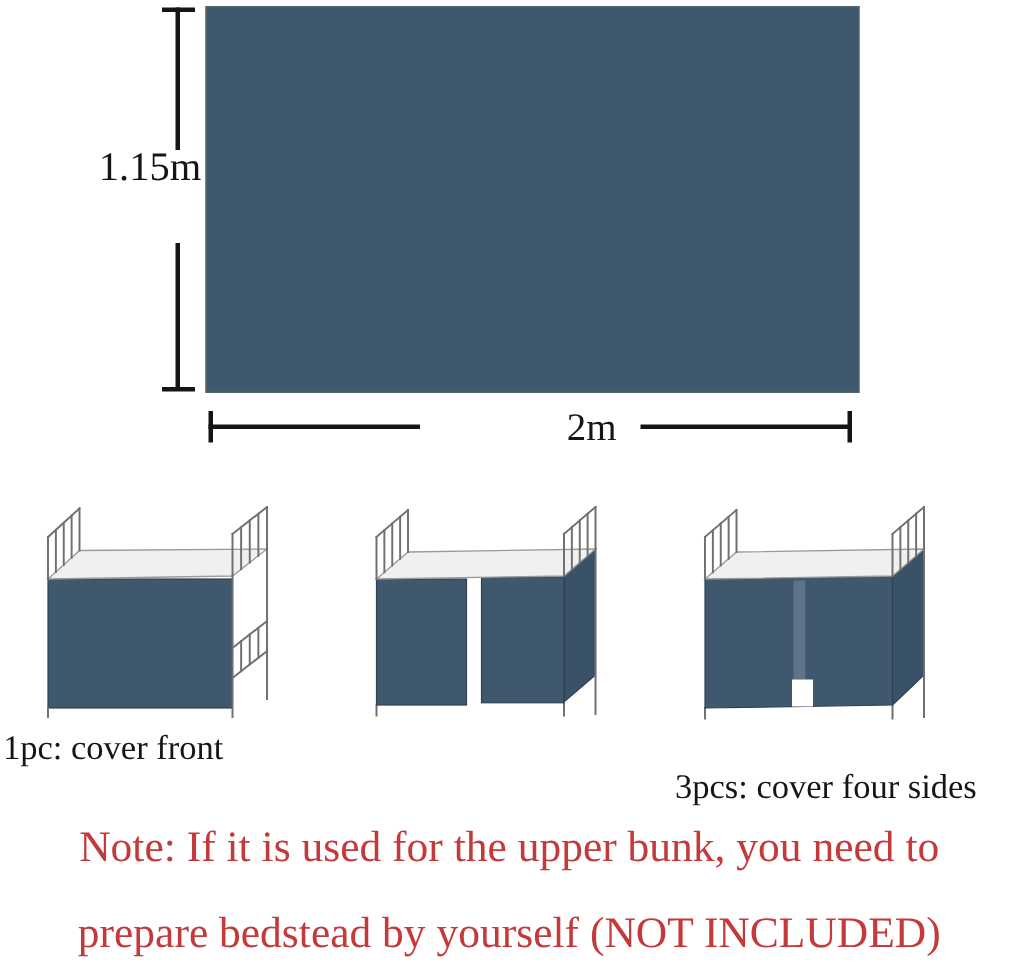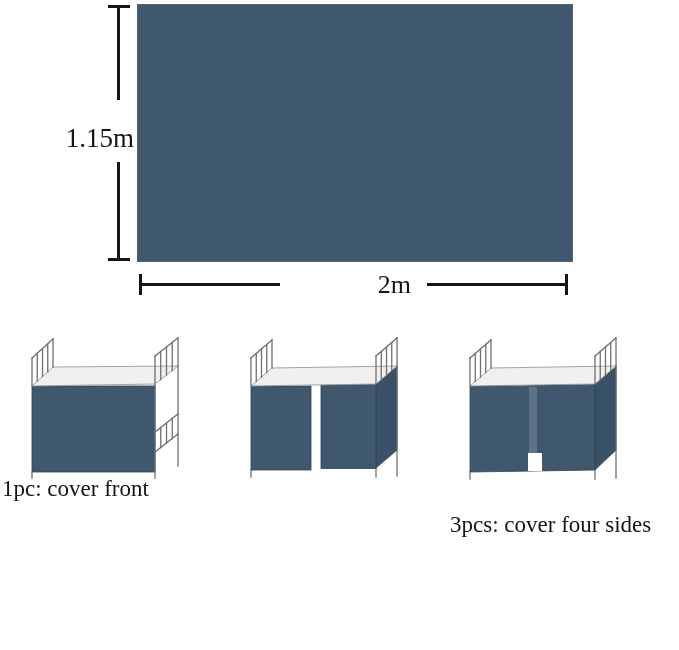--- a/index.html
+++ b/index.html
@@ -17,21 +17,21 @@
     background:var(--color-curtain,#3f586e);
     border:1px solid var(--color-curtain_edge,#51636f);
     box-sizing:border-box;
   }
   .dim{position:absolute;background:var(--color-ink,#151515);}
   .vcap-top   {left:108px;top:5px;  width:22px;height:3px;}
   .vseg-upper {left:117px;top:5px;  width:3px; height:95px;}
   .vseg-lower {left:117px;top:162px;width:3px; height:98px;}
   .vcap-bottom{left:108px;top:258px;width:22px;height:3px;}
   .height-label{
-    position:absolute;left:58px;top:122px;width:84px;
+    position:absolute;left:58px;top:95px;width:84px;
     text-align:center;font-size:27px;line-height:32px;white-space:nowrap;
   }
   .hcap-left {left:139px;top:274px;width:3px;height:21px;}
   .hseg-left {left:139px;top:283px;width:141px;height:3px;}
   .hseg-right{left:427px;top:283px;width:140px;height:3px;}
   .hcap-right{left:565px;top:274px;width:3px;height:21px;}
   .width-label{
     position:absolute;left:264px;top:269px;width:147px;
     text-align:right;font-size:26px;line-height:32px;white-space:nowrap;
   }
@@ -44,21 +44,21 @@
   .curtain-side{fill:var(--color-curtain_side,#3a5268);stroke:#2e4155;stroke-width:.8;}
   .curtain-seam{fill:var(--color-curtain_seam,#5d7389);stroke:none;}
   .mattress{fill:var(--color-mattress,#f0f0ee);stroke:#9a9a9a;stroke-width:.9;}
   .frame{stroke:var(--color-frame,#6f6f6f);stroke-width:1.3;fill:none;stroke-linecap:square;}
   .notch{fill:#ffffff;stroke:none;}
   
   .bed-label{
     position:absolute;font-size:23px;line-height:26px;white-space:nowrap;
     color:var(--color-ink,#151515);
   }
-  .bed-label-1{left:2px;  top:476px;}
+  .bed-label-1{left:2px;  top:486px;}
   .bed-label-2{left:196px;top:487px;}
   .bed-label-3{left:450px;top:495px;margin-top:17px;}
   
   .note{
     position:absolute;left:0;top:549px;width:679px;
     text-align:center;color:var(--color-note_red,#c43a3a);
     font-size:29px;
   }
   .note-line{white-space:nowrap;}
   .note-line-1{margin-bottom:24px;}
@@ -192,14 +192,18 @@
         <line x1="137.25" y1="15.5" x2="137.25" y2="43.5"></line>
         <line x1="142.5" y1="11" x2="142.5" y2="39"></line>
         <line x1="147.75" y1="6.5" x2="147.75" y2="34.5"></line>
       </g>
     </svg>
   </figure>
 
   <div class="bed-label bed-label-1">1pc: cover front</div>
   <div class="bed-label bed-label-3">3pcs: cover four sides</div>
 
+  <div class="note">
+    <div class="note-line note-line-1">Note: If it is used for the upper bunk, you need to</div>
+    <div class="note-line note-line-2">prepare bedstead by yourself (NOT INCLUDED)</div>
+  </div>
 
 </div>
 
 </body></html>

